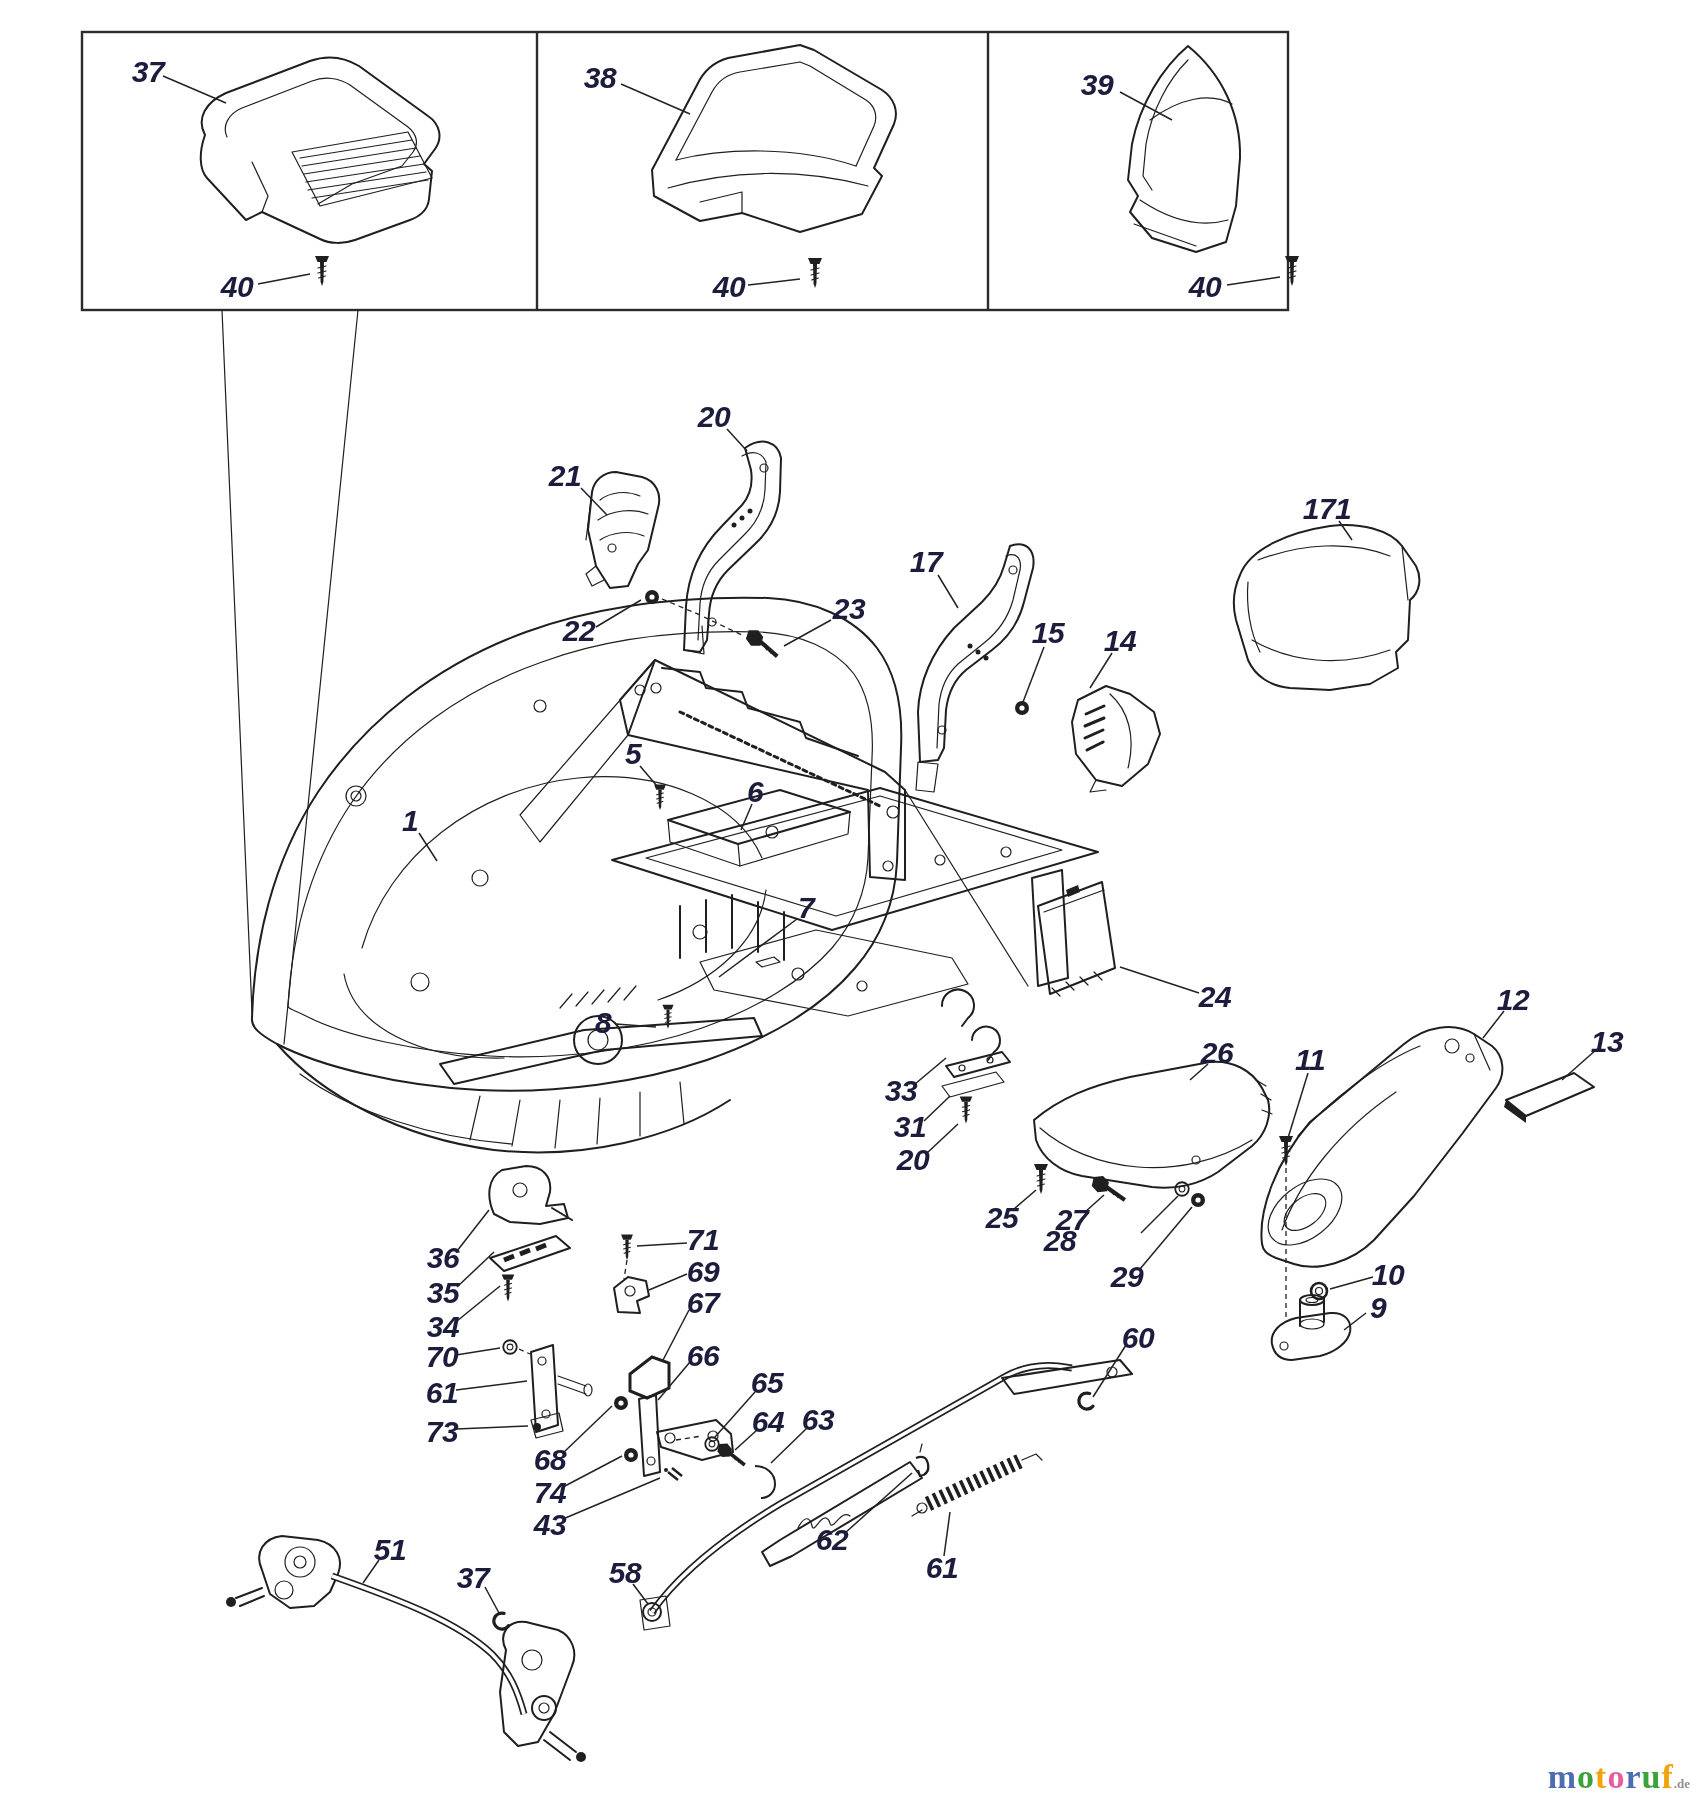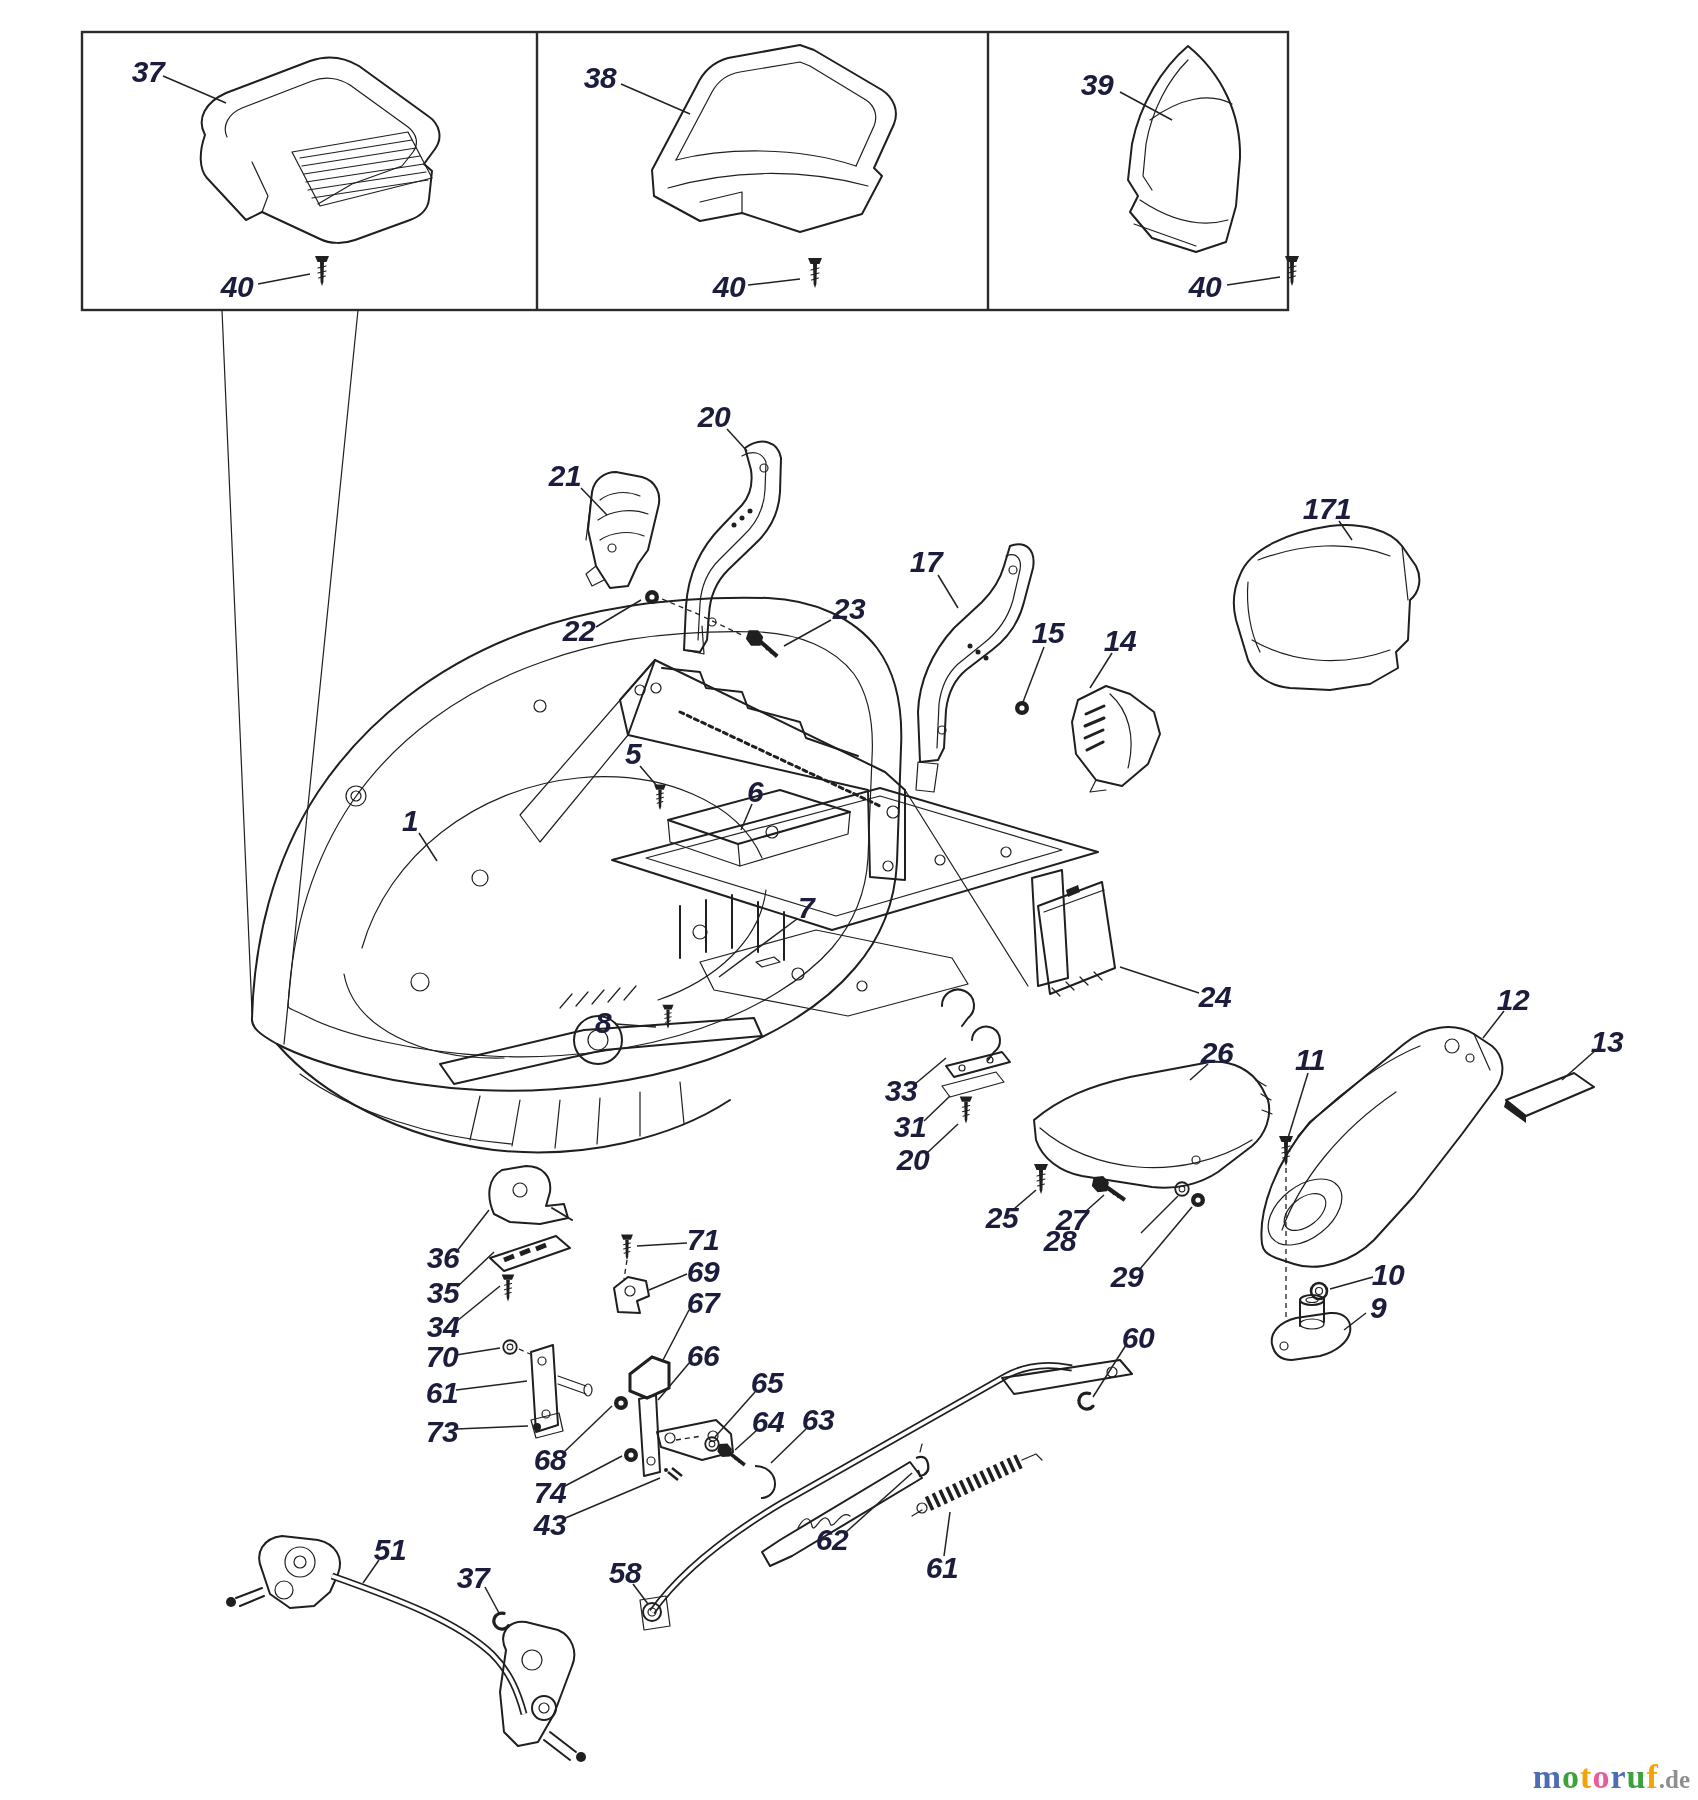--- a/index.html
+++ b/index.html
@@ -12,21 +12,21 @@
   .lt { fill:none; stroke:#1f1f1f; stroke-width:1.2; stroke-linecap:round; stroke-linejoin:round; }
   .lb { fill:none; stroke:#1f1f1f; stroke-width:3;   stroke-linecap:round; stroke-linejoin:round; }
   .fl { fill:#1f1f1f; stroke:none; }
   .ds { fill:none; stroke:#1f1f1f; stroke-width:1.3; stroke-dasharray:5 4; }
   .ldr{ stroke:#222222; stroke-width:1.5; }
   .box{ fill:none; stroke:#2b2b2b; stroke-width:2.4; }
   .callout { position:absolute; transform:translate(-50%,-50%); font-style:italic; font-weight:700;
              font-size:30px; color:#1c1c3c; letter-spacing:-0.5px; line-height:1; white-space:nowrap; }
   .watermark { position:absolute; right:8px; bottom:6px; font-family:"Liberation Serif", serif;
                font-weight:700; font-size:34px; letter-spacing:1px; line-height:1; }
-  .watermark .suffix { font-size:25px; letter-spacing:0; }
+  .watermark .suffix { font-size:13px; letter-spacing:0; }
 </style>
 </head>
 <body>
 
 <div class="stage">
 
   <svg class="art" width="1698" height="1800" viewBox="0 0 1698 1800" xmlns="http://www.w3.org/2000/svg" xmlns:xlink="http://www.w3.org/1999/xlink">
 
     <defs>
       <g id="scr">

